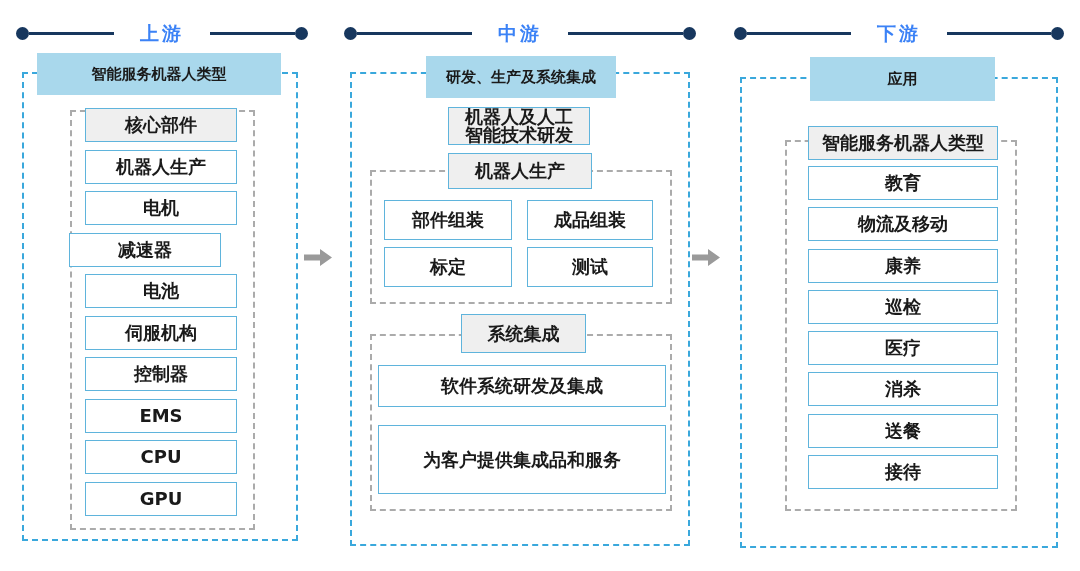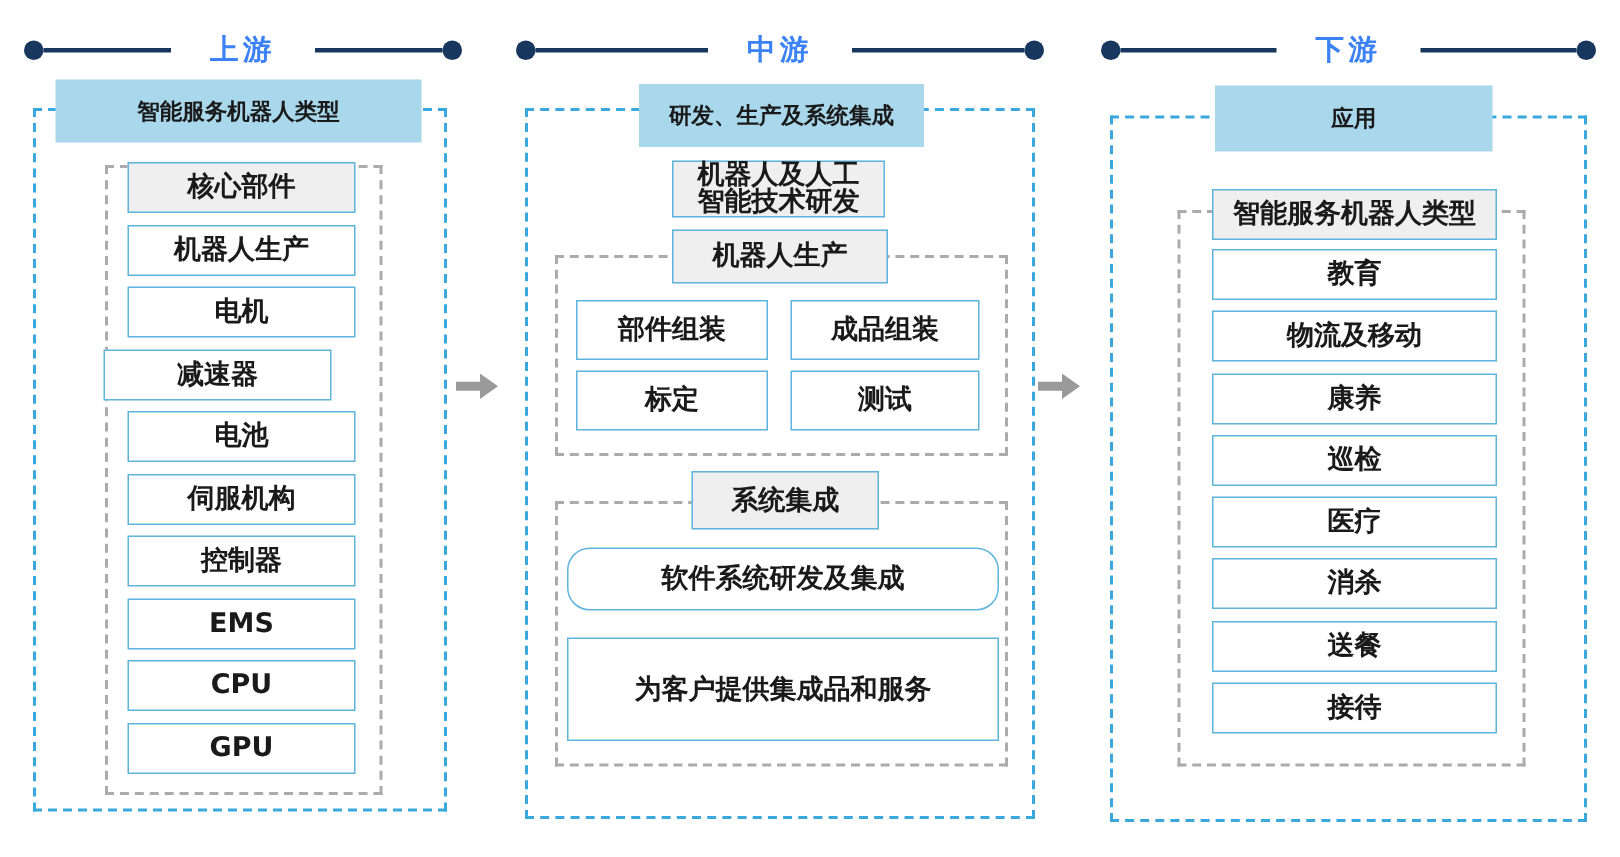--- a/index.html
+++ b/index.html
@@ -82,21 +82,21 @@
 
   <div class="box gray" style="left:448px;top:107px;width:142px;height:38px;padding:0 14px;box-sizing:border-box;">机器人及人工智能技术研发</div>
   <div class="box gray" style="left:448px;top:153px;width:142px;height:34px;">机器人生产</div>
 
   <div class="box" style="left:384px;top:200px;width:126px;height:38px;">部件组装</div>
   <div class="box" style="left:527px;top:200px;width:124px;height:38px;">成品组装</div>
   <div class="box" style="left:384px;top:247px;width:126px;height:38px;">标定</div>
   <div class="box" style="left:527px;top:247px;width:124px;height:38px;">测试</div>
 
   <div class="box gray" style="left:461px;top:302px;width:123px;height:37px;margin-top:12px;">系统集成</div>
-  <div class="box" style="left:378px;top:365px;width:286px;height:40px;border-radius:15px;">软件系统研发及集成</div>
+  <div class="box" style="left:378px;top:365px;width:286px;height:40px;">软件系统研发及集成</div>
   <div class="box" style="left:378px;top:425px;width:286px;height:67px;">为客户提供集成品和服务</div>
 
   <div class="arrow" style="left:692px;top:249px;">
     <svg width="28" height="17" viewBox="0 0 28 17">
         <polygon points="0,5.5 16,5.5 16,0 28,8.5 16,17 16,11.5 0,11.5" fill="#9A9A9A"></polygon>
       </svg>
   </div>
 
   <div class="title-row" style="left:734px;top:24px;width:330px;">
     <span class="dot"></span>

